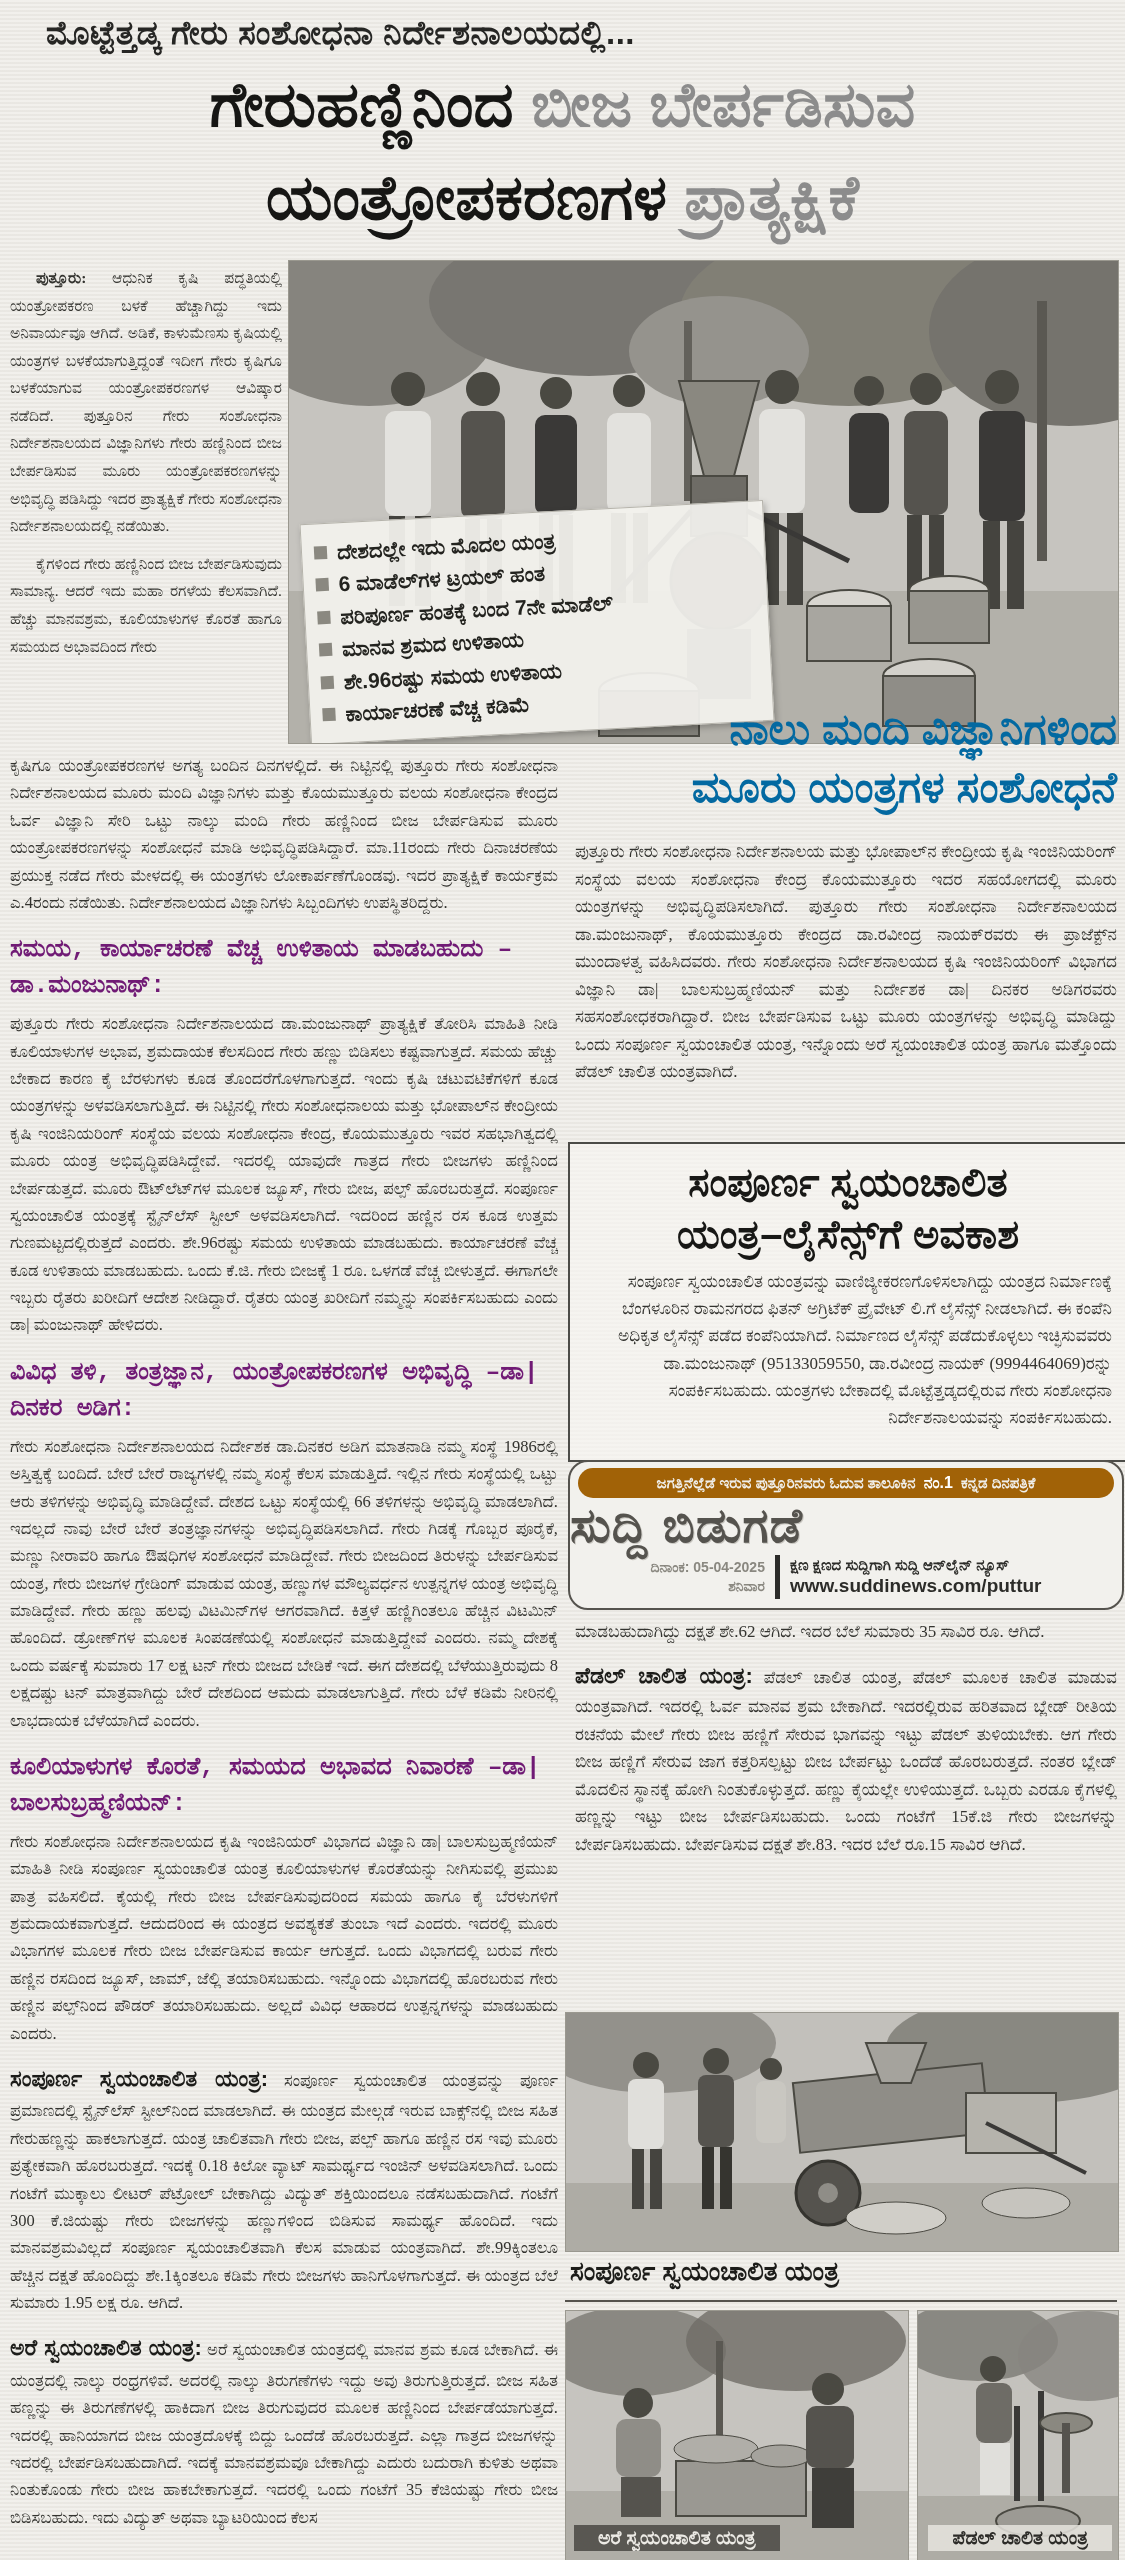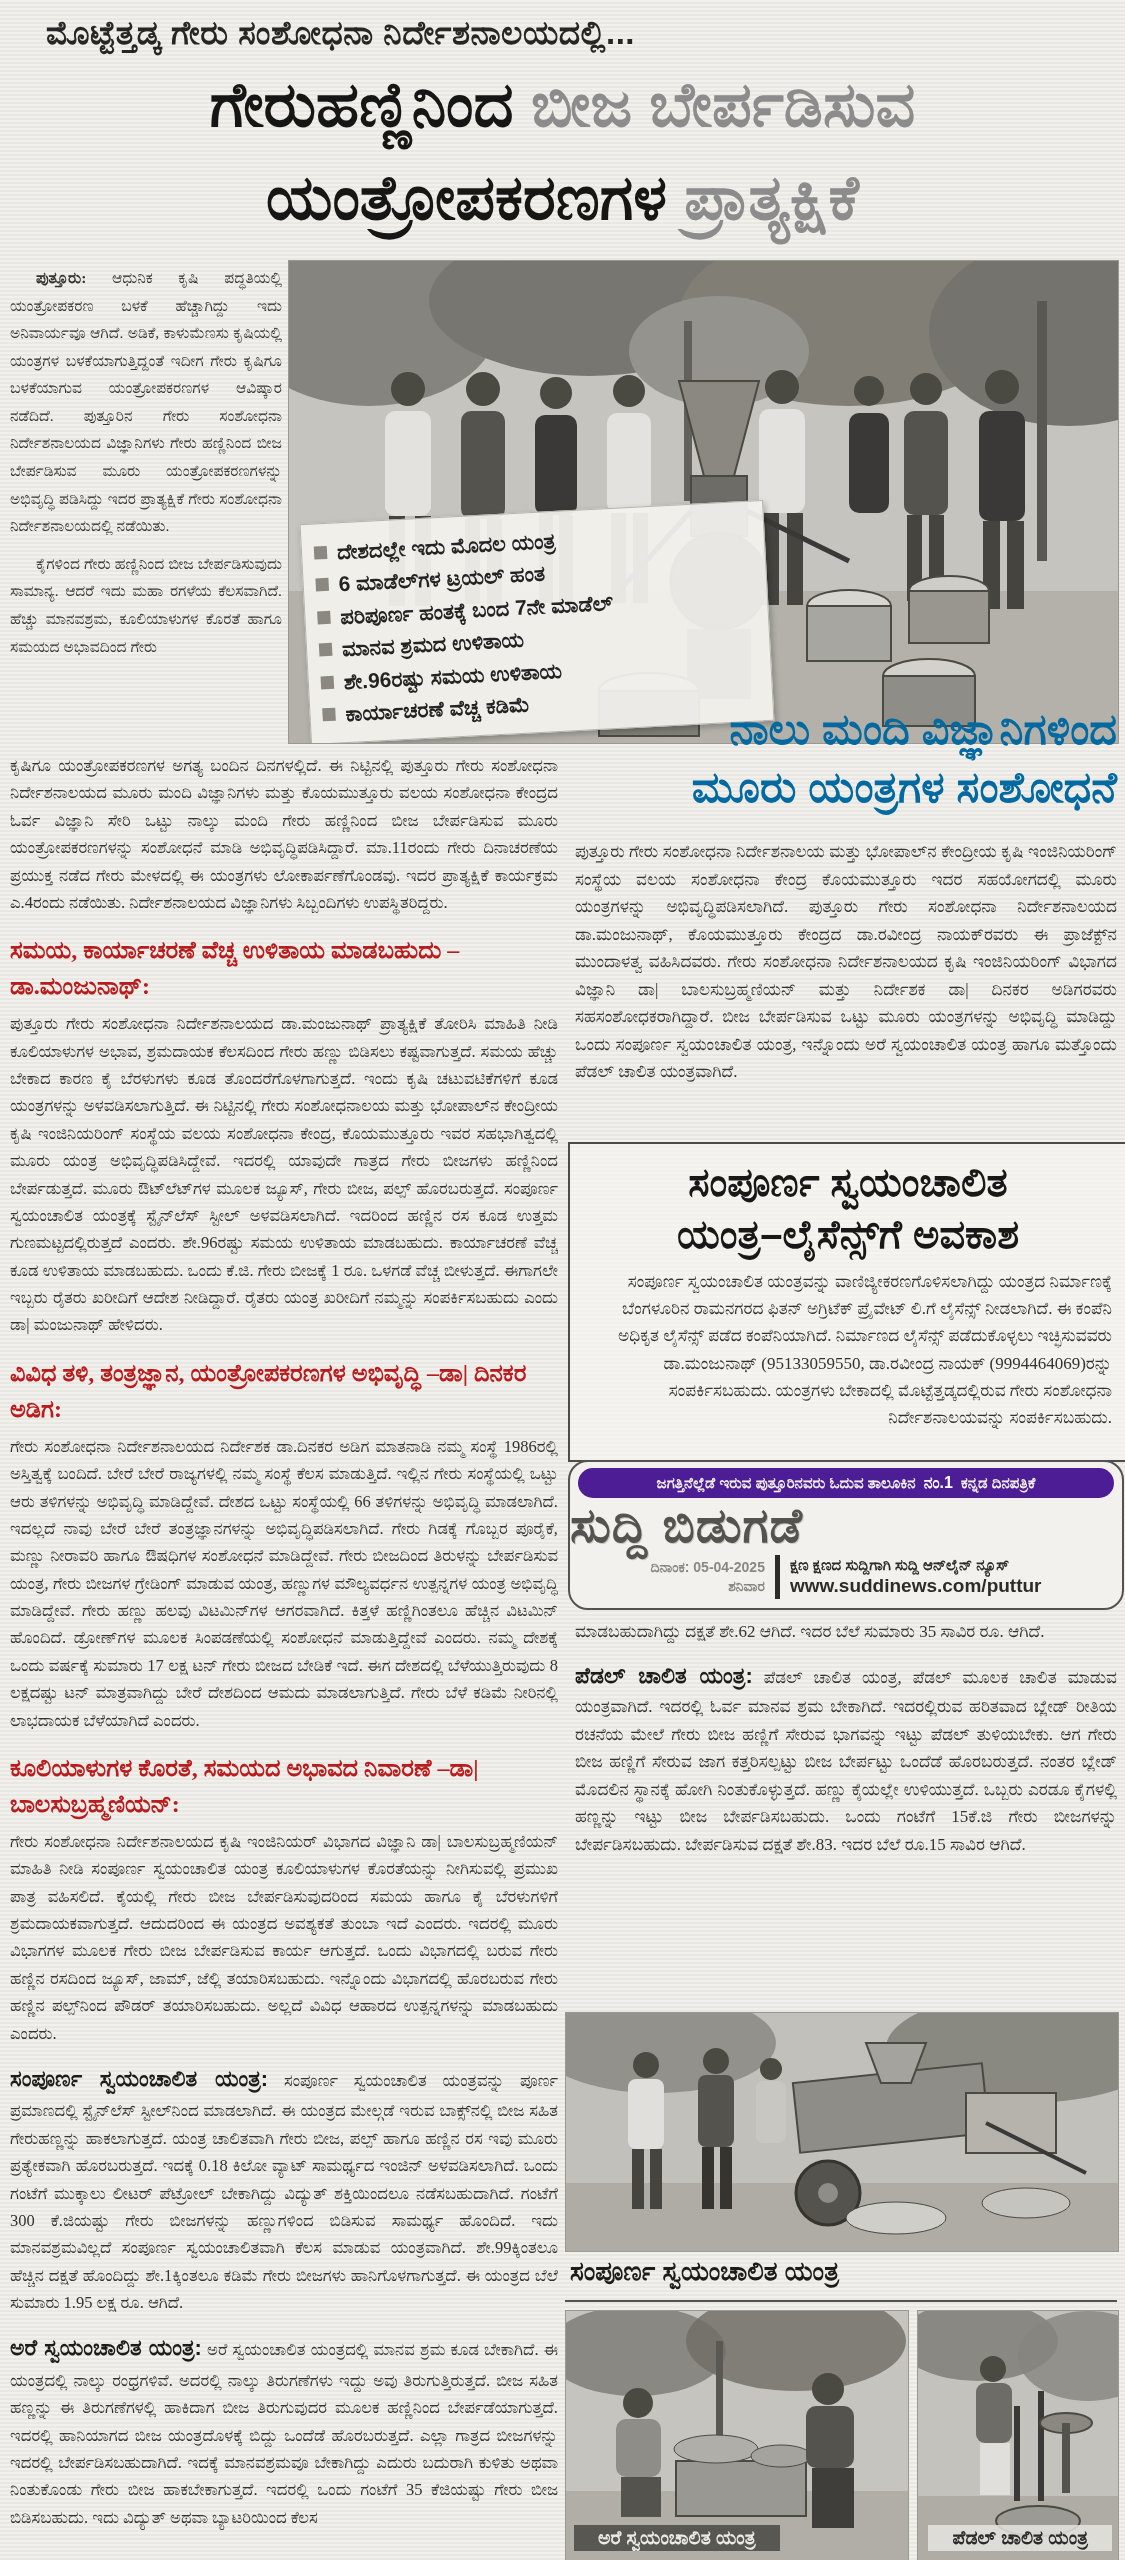--- a/index.html
+++ b/index.html
@@ -52,22 +52,22 @@
     font-family:"Liberation Sans", sans-serif;font-weight:bold;
     font-size:21px;line-height:1.45;color:#23231f;
   }
   
   .leftcol{
     left:10px;top:752px;width:548px;height:1808px;overflow:hidden;
     font-size:16.5px;line-height:1.66;text-align:justify;color:#33332f;
   }
   .leftcol p{margin:0 0 14px 0;}
   .sec-head{
-    font-family:Liberation Serif, serif;font-weight:bold;
-    font-size:24px;line-height:1.5;color:#b91c1c;text-align:left;
+    font-family:Liberation Mono, monospace;font-weight:bold;
+    font-size:24px;line-height:1.5;color:#701a75;text-align:left;
     display:block;margin:16px 0 6px 0;
   }
   .inline-head{
     font-family:"Liberation Sans", sans-serif;font-weight:bold;
     font-size:22px;color:#1c1c19;
   }
   
   .r-subhead{
     left:575px;top:700px;width:542px;text-align:right;
     font-family:"Liberation Sans", sans-serif;font-weight:bold;
@@ -89,21 +89,21 @@
   .license-body{
     font-size:17px;line-height:1.6;text-align:right;color:#33332f;
   }
   
   .ad-box{
     left:568px;top:1460px;width:552px;height:146px;
     border:2.5px solid #55534e;border-radius:20px;background:#f2f1ed;
     overflow:hidden;
   }
   .ad-banner{
-    margin:6px 8px 0 8px;height:30px;border-radius:15px;background:#4c1d95;
+    margin:6px 8px 0 8px;height:30px;border-radius:15px;background:#a16207;
     display:flex;align-items:center;justify-content:center;gap:8px;
     color:#f0efeb;font-family:"Liberation Sans", sans-serif;font-weight:bold;font-size:15px;
   }
   .ad-banner .no1{font-size:16px;color:#ffffff;}
   .ad-logo{
     text-align:left;font-family:"Liberation Sans", sans-serif;
     font-weight:bold;font-size:48px;line-height:1.1;color:#55534e;
     letter-spacing:1px;margin-top:2px;
     text-shadow:1px 1px 0 #c9c7c1;
   }

